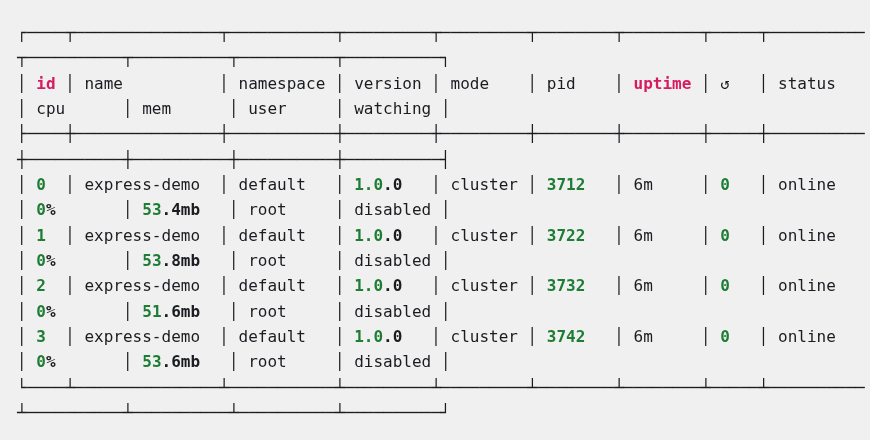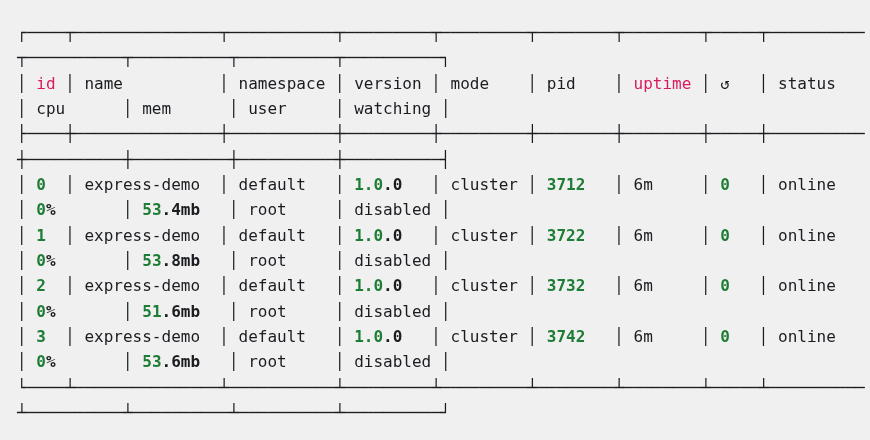--- a/index.html
+++ b/index.html
@@ -17,20 +17,20 @@
     width: 870px;
     height: 440px;
     padding: 20px 0 0 17px;
     font-family: "DejaVu Sans Mono", "Liberation Mono", monospace;
     font-size: 16px;
     line-height: 25.33px;
     color: var(--term-fg, #1a1c20);
     white-space: pre;
   }
   .tline { white-space: pre; height: 25.33px; }
-  .red   { color: var(--term-red, #d81b60); font-weight: normal; }
+  .red   { color: var(--term-red, #d81b60); font-weight: bold; }
   .green { color: var(--term-green, #1d7d35); font-weight: bold; }
   .b     { font-weight: bold; }
 </style>
 </head>
 <body style="--term-bg: #f0f0f0;">
 
 <div id="terminal" style="--term-fg: #1a1c20; --term-red: #d81b60; --term-green: #1d7d35;"><div class="tline"><span>┌────┬───────────────┬───────────┬─────────┬─────────┬────────┬────────┬─────┬──────────</span></div><div class="tline"><span>┬──────────┬──────────┬──────────┬──────────┐</span></div><div class="tline"><span>│ </span><span class="red">id</span><span> </span><span>│ </span><span>name</span><span>          </span><span>│ </span><span>namespace</span><span> </span><span>│ </span><span>version</span><span> </span><span>│ </span><span>mode</span><span>    </span><span>│ </span><span>pid</span><span>    </span><span>│ </span><span class="red">uptime</span><span> </span><span>│ </span><span>↺</span><span>   </span><span>│ </span><span>status</span><span>   </span></div><div class="tline"><span>│ </span><span>cpu</span><span>      </span><span>│ </span><span>mem</span><span>      </span><span>│ </span><span>user</span><span>     </span><span>│ </span><span>watching</span><span> </span><span>│</span></div><div class="tline"><span>├────┼───────────────┼───────────┼─────────┼─────────┼────────┼────────┼─────┼──────────</span></div><div class="tline"><span>┼──────────┼──────────┼──────────┼──────────┤</span></div><div class="tline"><span>│ </span><span class="green">0</span><span>  </span><span>│ </span><span>express-demo  </span><span>│ </span><span>default   </span><span>│ </span><span class="green">1.0</span><span class="b">.0</span><span>   </span><span>│ </span><span>cluster </span><span>│ </span><span class="green">3712</span><span>   </span><span>│ </span><span>6m     </span><span>│ </span><span class="green">0</span><span>   </span><span>│ </span><span>online   </span></div><div class="tline"><span>│ </span><span class="green">0</span><span class="b">%</span><span>       </span><span>│ </span><span class="green">53</span><span class="b">.4mb</span><span>   </span><span>│ </span><span>root     </span><span>│ </span><span>disabled </span><span>│</span></div><div class="tline"><span>│ </span><span class="green">1</span><span>  </span><span>│ </span><span>express-demo  </span><span>│ </span><span>default   </span><span>│ </span><span class="green">1.0</span><span class="b">.0</span><span>   </span><span>│ </span><span>cluster </span><span>│ </span><span class="green">3722</span><span>   </span><span>│ </span><span>6m     </span><span>│ </span><span class="green">0</span><span>   </span><span>│ </span><span>online   </span></div><div class="tline"><span>│ </span><span class="green">0</span><span class="b">%</span><span>       </span><span>│ </span><span class="green">53</span><span class="b">.8mb</span><span>   </span><span>│ </span><span>root     </span><span>│ </span><span>disabled </span><span>│</span></div><div class="tline"><span>│ </span><span class="green">2</span><span>  </span><span>│ </span><span>express-demo  </span><span>│ </span><span>default   </span><span>│ </span><span class="green">1.0</span><span class="b">.0</span><span>   </span><span>│ </span><span>cluster </span><span>│ </span><span class="green">3732</span><span>   </span><span>│ </span><span>6m     </span><span>│ </span><span class="green">0</span><span>   </span><span>│ </span><span>online   </span></div><div class="tline"><span>│ </span><span class="green">0</span><span class="b">%</span><span>       </span><span>│ </span><span class="green">51</span><span class="b">.6mb</span><span>   </span><span>│ </span><span>root     </span><span>│ </span><span>disabled </span><span>│</span></div><div class="tline"><span>│ </span><span class="green">3</span><span>  </span><span>│ </span><span>express-demo  </span><span>│ </span><span>default   </span><span>│ </span><span class="green">1.0</span><span class="b">.0</span><span>   </span><span>│ </span><span>cluster </span><span>│ </span><span class="green">3742</span><span>   </span><span>│ </span><span>6m     </span><span>│ </span><span class="green">0</span><span>   </span><span>│ </span><span>online   </span></div><div class="tline"><span>│ </span><span class="green">0</span><span class="b">%</span><span>       </span><span>│ </span><span class="green">53</span><span class="b">.6mb</span><span>   </span><span>│ </span><span>root     </span><span>│ </span><span>disabled </span><span>│</span></div><div class="tline"><span>└────┴───────────────┴───────────┴─────────┴─────────┴────────┴────────┴─────┴──────────</span></div><div class="tline"><span>┴──────────┴──────────┴──────────┴──────────┘</span></div></div>
 
 </body></html>

